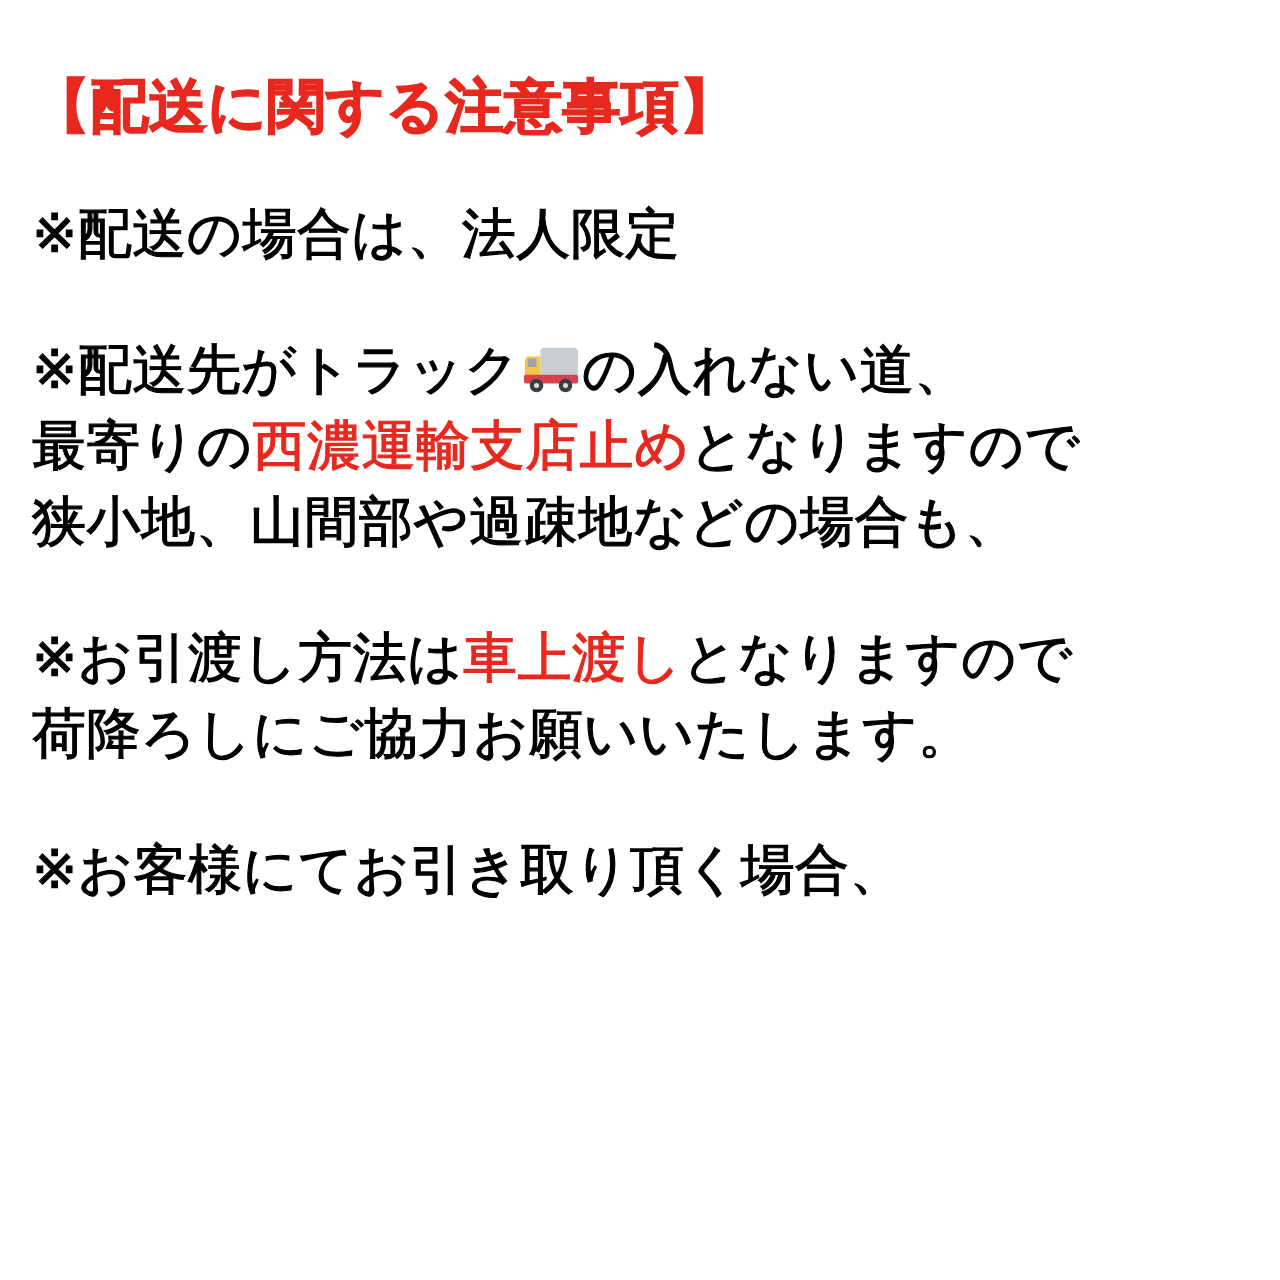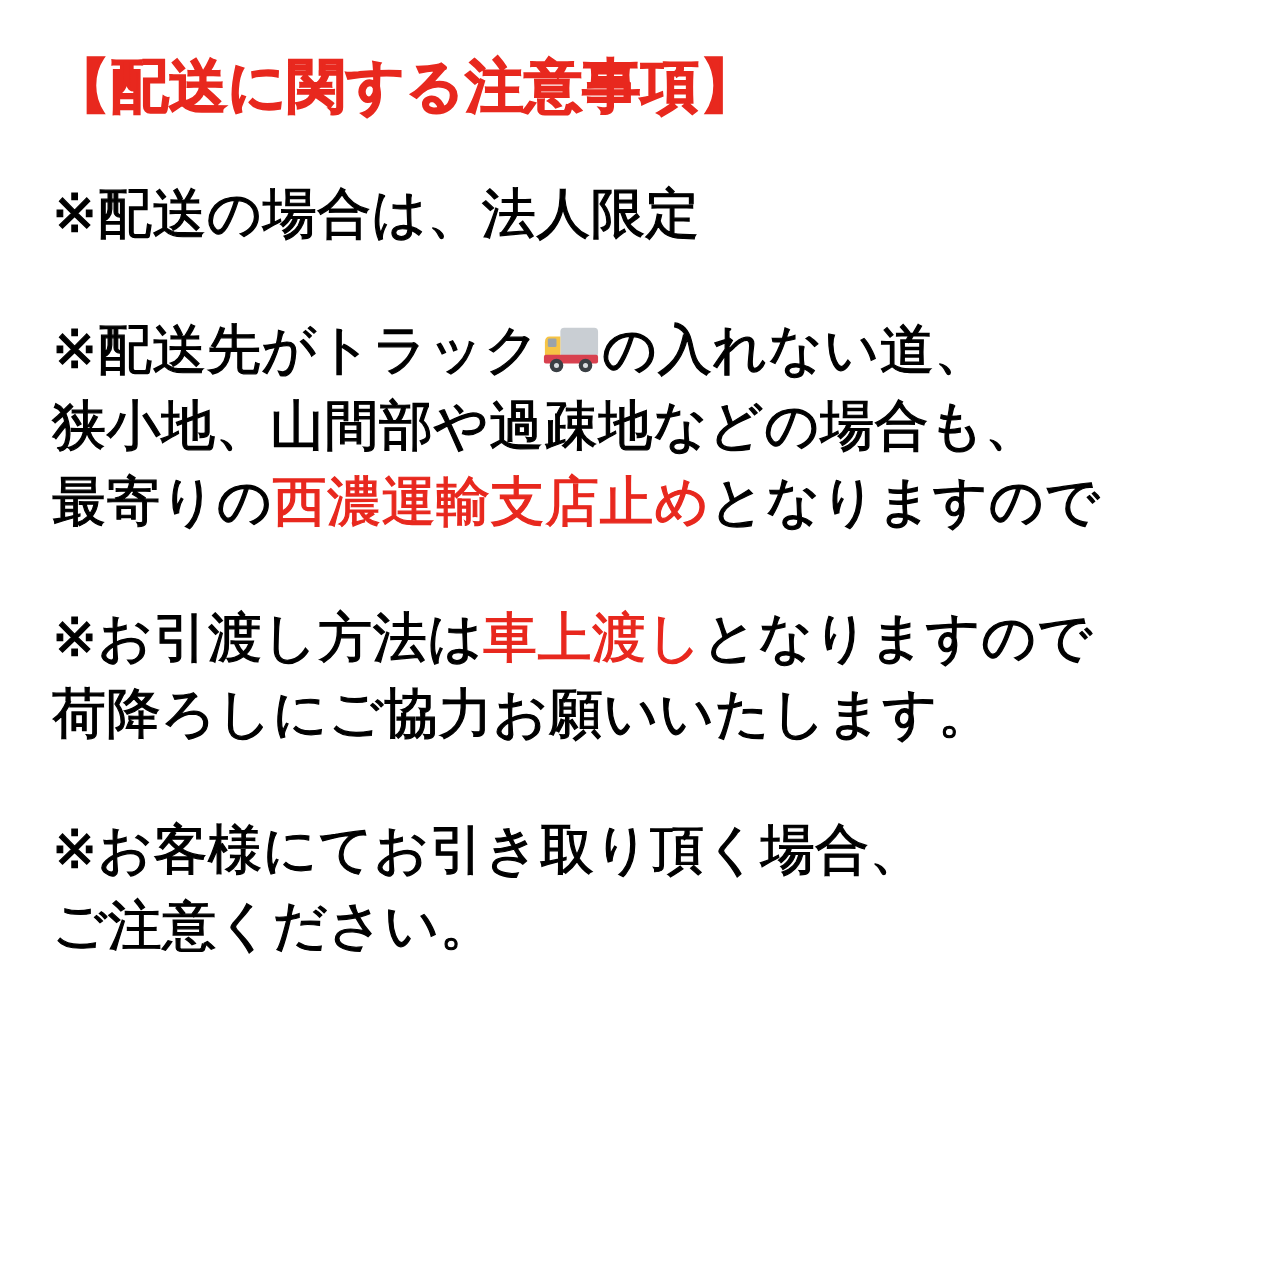--- a/index.html
+++ b/index.html
@@ -7,21 +7,22 @@
     width: 1280px;
     height: 1280px;
     background: #ffffff;
     overflow: hidden;
     font-family: "DejaVu Sans", sans-serif;
   }
   .page {
     box-sizing: border-box;
     width: 1280px;
     height: 941px;
-    padding: 46px 36px 0 52px;
+    padding: 46px 36px 0 32px;
+    margin-top: 20px;
   }
   .title {
     margin: 0 0 50px 0;
     font-size: 58px;
     font-weight: 900;
     line-height: 80px;
     color: #e8281e;
     letter-spacing: 0.5px;
     -webkit-text-stroke: 1.5px #e8281e;
     white-space: nowrap;
@@ -68,38 +69,35 @@
             <path d="M19 12 L8 12 Q3 12 3 18 L3 33 L19 33 Z" fill="#f6c445"></path>
             <rect x="6" y="14" width="9" height="9" rx="1.5" fill="#9aa3ab"></rect>
             <rect x="2" y="31" width="56" height="9" rx="2" fill="#d8414f"></rect>
             <circle cx="15" cy="42" r="7" fill="#3a3f44"></circle>
             <circle cx="15" cy="42" r="2.6" fill="#d9dde0"></circle>
             <circle cx="45" cy="42" r="7" fill="#3a3f44"></circle>
             <circle cx="45" cy="42" r="2.6" fill="#d9dde0"></circle>
           </svg></span><span>の入れない道、</span>
     </div>
     <div class="line">
-      <span>狭小地、山間部や過疎地などの場合も、</span>
+      <span>最寄りの</span><span class="red">西濃運輸支店止め</span><span>となりますので</span>
     </div>
     <div class="line">
-      <span>最寄りの</span><span class="red">西濃運輸支店止め</span><span>となりますので</span>
+      <span>狭小地、山間部や過疎地などの場合も、</span>
     </div>
   </div>
 
   <div class="para">
     <div class="line">
       <span>※お引渡し方法は</span><span class="red">車上渡し</span><span>となりますので</span>
     </div>
     <div class="line">
       <span>荷降ろしにご協力お願いいたします。</span>
     </div>
   </div>
 
   <div class="para">
     <div class="line">
       <span>※お客様にてお引き取り頂く場合、</span>
     </div>
-    <div class="line">
-      <span>ご注意ください。</span>
-    </div>
   </div>
 
 </div>
 
 </body></html>

